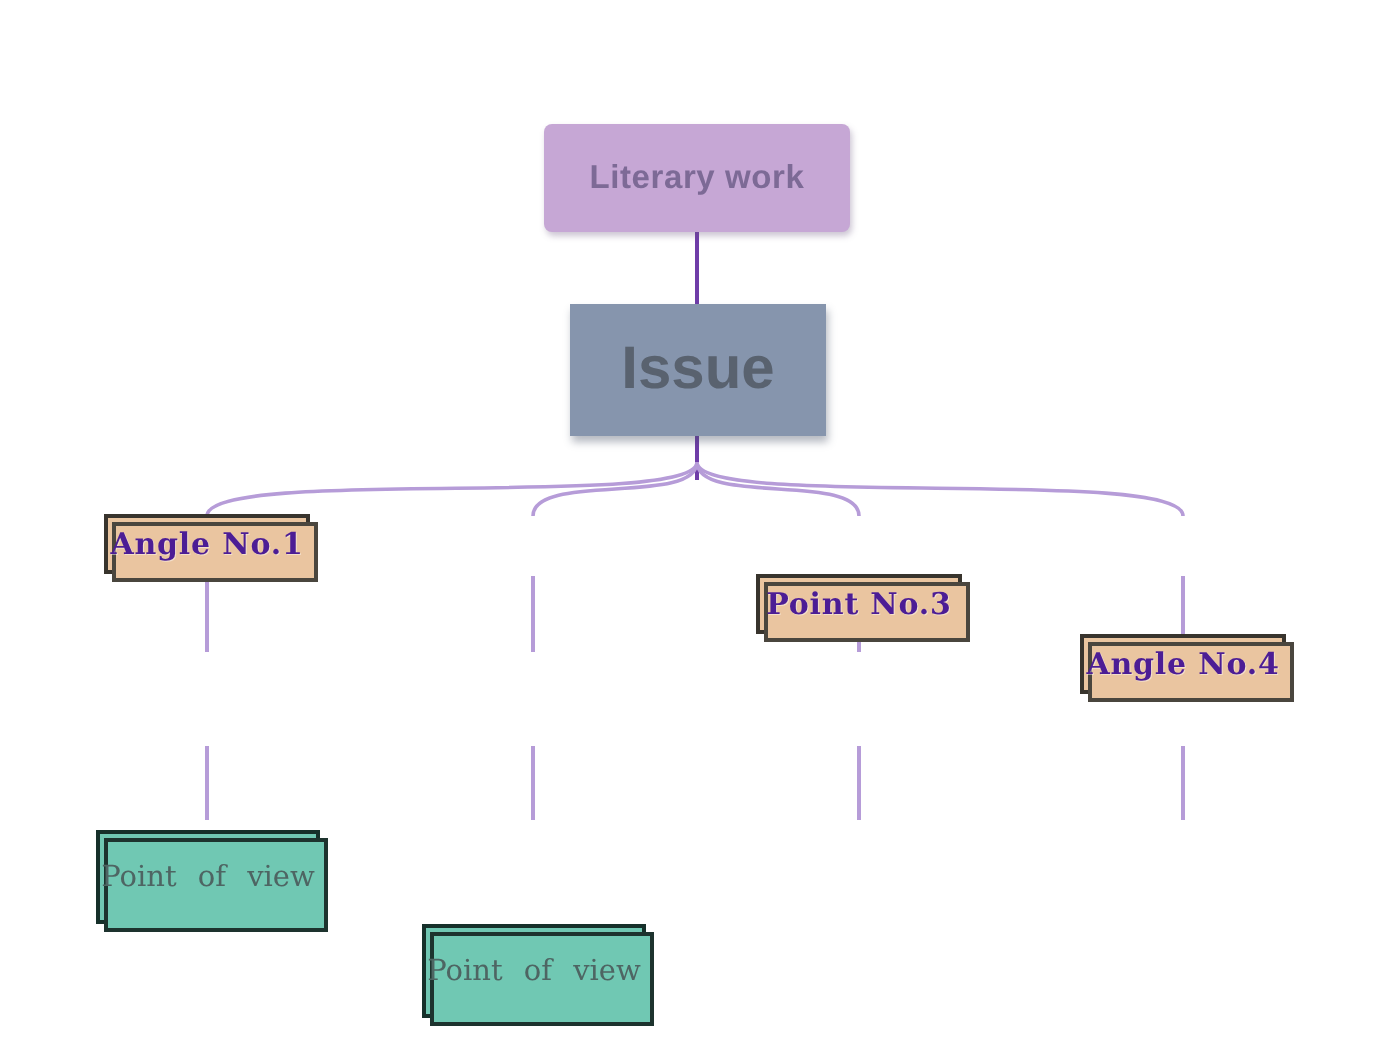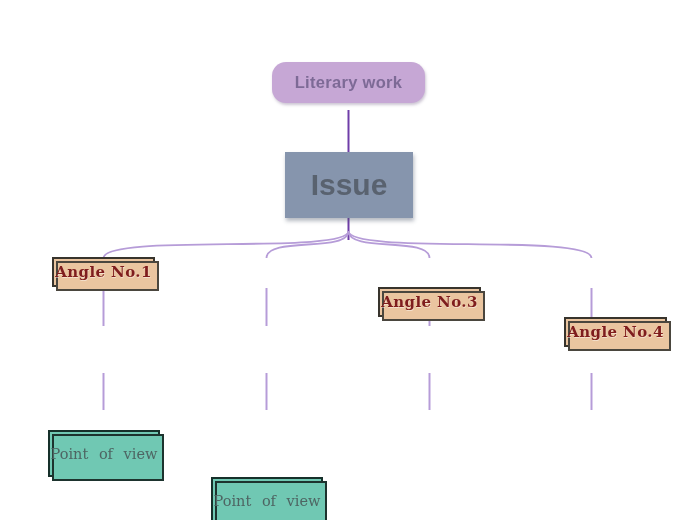--- a/index.html
+++ b/index.html
@@ -23,23 +23,23 @@
     align-items: center;
     justify-content: center;
     box-sizing: border-box;
     text-align: center;
     z-index: 1;
     cursor: default;
     white-space: nowrap;
   }
   
   .root-node {
-    left: 272px; top: 62px; width: 153px; height: 41px;
+    left: 272px; top: 62px; width: 153px; height: 54px;
     background: #c6a7d5;
-    border-radius: 14px;
+    border-radius: 4px;
     color: #7d6a96;
     font-weight: bold;
     font-size: 16.5px;
     letter-spacing: 0.3px;
     box-shadow: 1px 2px 3px rgba(110, 90, 130, 0.35);
   }
   
   .issue-node {
     left: 285px; top: 152px; width: 128px; height: 66px;
     background: #8695ad;
@@ -57,35 +57,35 @@
     top: -2px; left: -2px; right: -2px; bottom: -2px;
     box-sizing: border-box;
     transform: translate(4px, 4px);
     z-index: -1;
   }
   
   .angle-node {
     top: 257px; width: 103px; height: 30px;
     background: #eac5a0;
     border: 2px solid #38342d;
-    color: #7f1d1d;
+    color: #4c1d95;
     font-family: "DejaVu Serif", serif;
     font-weight: bold;
     font-size: 15px;
     letter-spacing: 0.4px;
     text-shadow: 0.5px 0.5px 0 rgba(255,255,255,0.45);
   }
   .angle-node::before { background: #eac5a0; border: 2px solid #4a463e; }
   .angle-1 { left: 52px; }
   .angle-2 { left: 215px; }
   .angle-3 { left: 378px; }
-  .angle-4 { left: 564px; }
+  .angle-4 { left: 540px; }
   
   .pov-node {
-    top: 340px; width: 112px; height: 47px;
+    top: 325px; width: 112px; height: 47px;
     background: #70c8b3;
     border: 2px solid #16302a;
     color: #4e6563;
     font-family: "DejaVu Serif", serif;
     font-size: 14.5px;
     word-spacing: 6px;
   }
   .pov-node::before { background: #70c8b3; border: 2px solid #1d332e; }
   .pov-1 { left: 48px; }
   .pov-2 { left: 211px; }
@@ -115,19 +115,19 @@
     <line x1="266.5" y1="373" x2="266.5" y2="410" stroke="#b69cd8" stroke-width="2"></line>
     <line x1="429.5" y1="373" x2="429.5" y2="410" stroke="#b69cd8" stroke-width="2"></line>
     <line x1="591.5" y1="373" x2="591.5" y2="410" stroke="#b69cd8" stroke-width="2"></line>
   </svg>
 
   <div class="node root-node">Literary work</div>
 
   <div class="node issue-node">Issue</div>
 
   <div class="node stacked angle-node angle-1">Angle No.1</div>
-  <div class="node stacked angle-node angle-3">Angle No.3</div>
+  <div class="node stacked angle-node angle-3">Point No.3</div>
   <div class="node stacked angle-node angle-4">Angle No.4</div>
 
   <div class="node stacked pov-node pov-1">Point of view</div>
   <div class="node stacked pov-node pov-2">Point of view</div>
 
 </div>
 
 </body></html>

